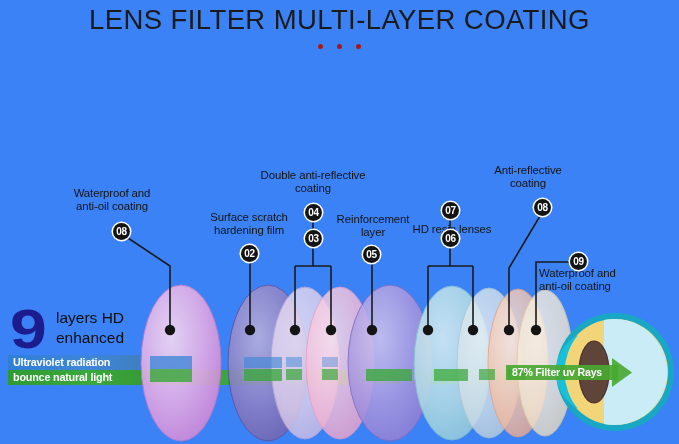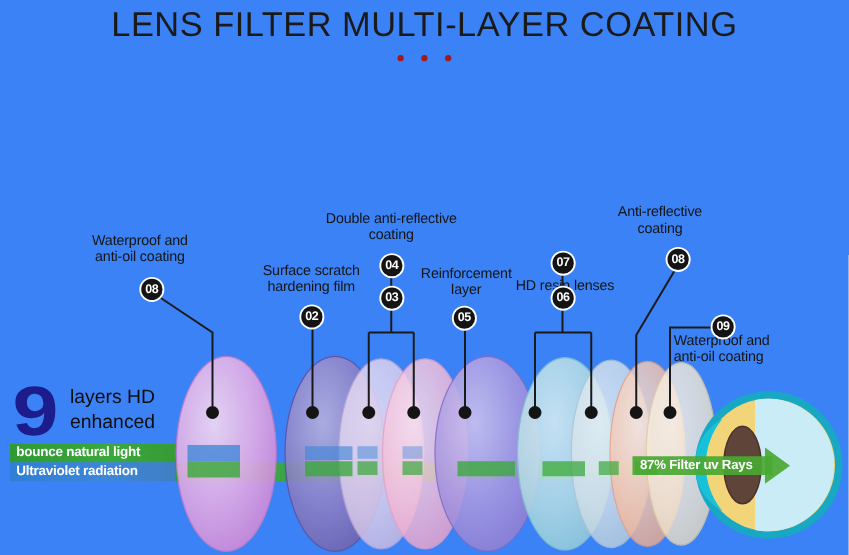--- a/index.html
+++ b/index.html
@@ -329,23 +329,23 @@
   <div class="badge" style="left:534px; top:199px;">08</div>
   <div class="badge" style="left:570px; top:253px;">09</div>
 
   <div class="nineBlock">
     <div class="nineGlyph">9</div>
     <div class="nineLabel">layers HD
 enhanced</div>
   </div>
 
   <div class="barWrap">
+    <div class="bar barBlue">
+      <span class="barTxt">Ultraviolet radiation</span>
+    </div>
     <div class="bar barGreen">
       <span class="barTxt">bounce natural light</span>
     </div>
-    <div class="bar barBlue">
-      <span class="barTxt">Ultraviolet radiation</span>
-    </div>
   </div>
 
   <div class="filterTxt">87% Filter uv Rays</div>
 
 </div>
 
 </body></html>

